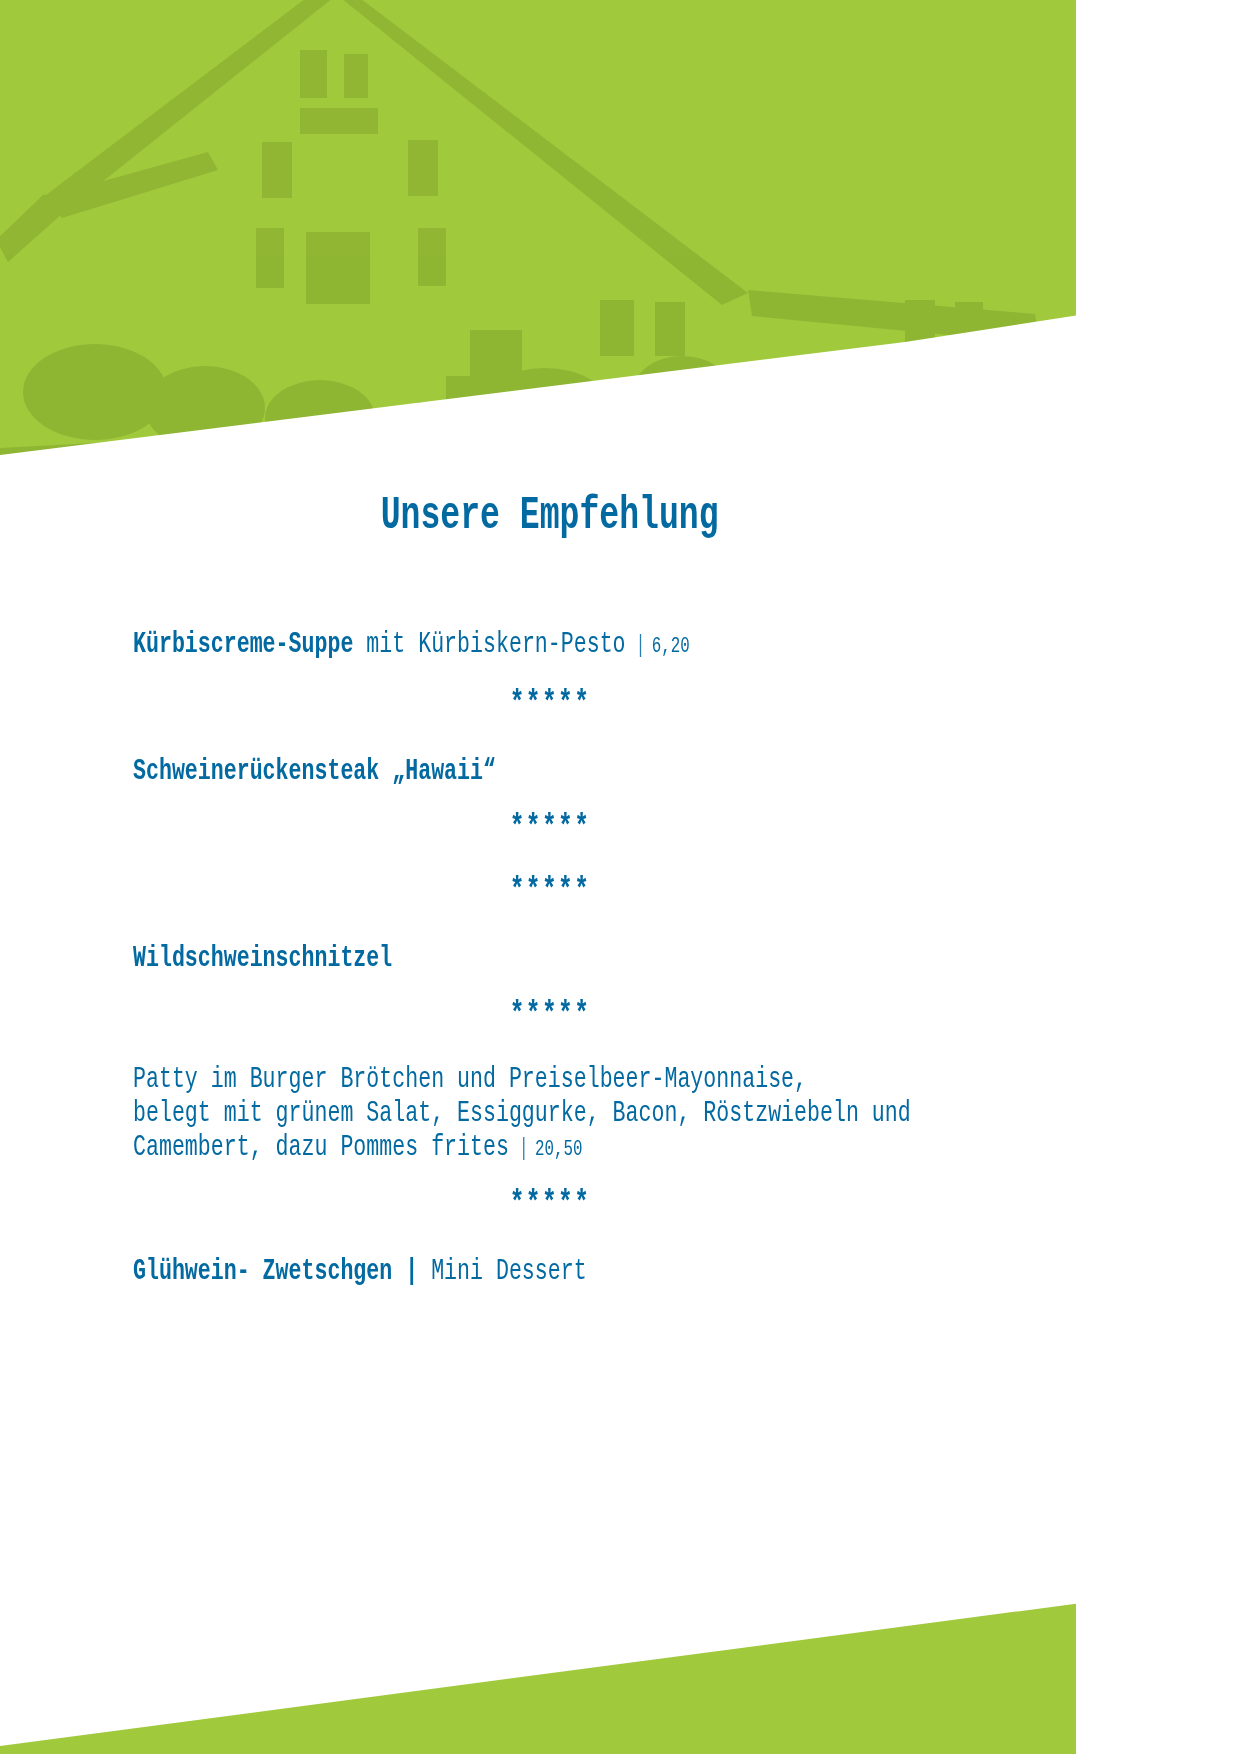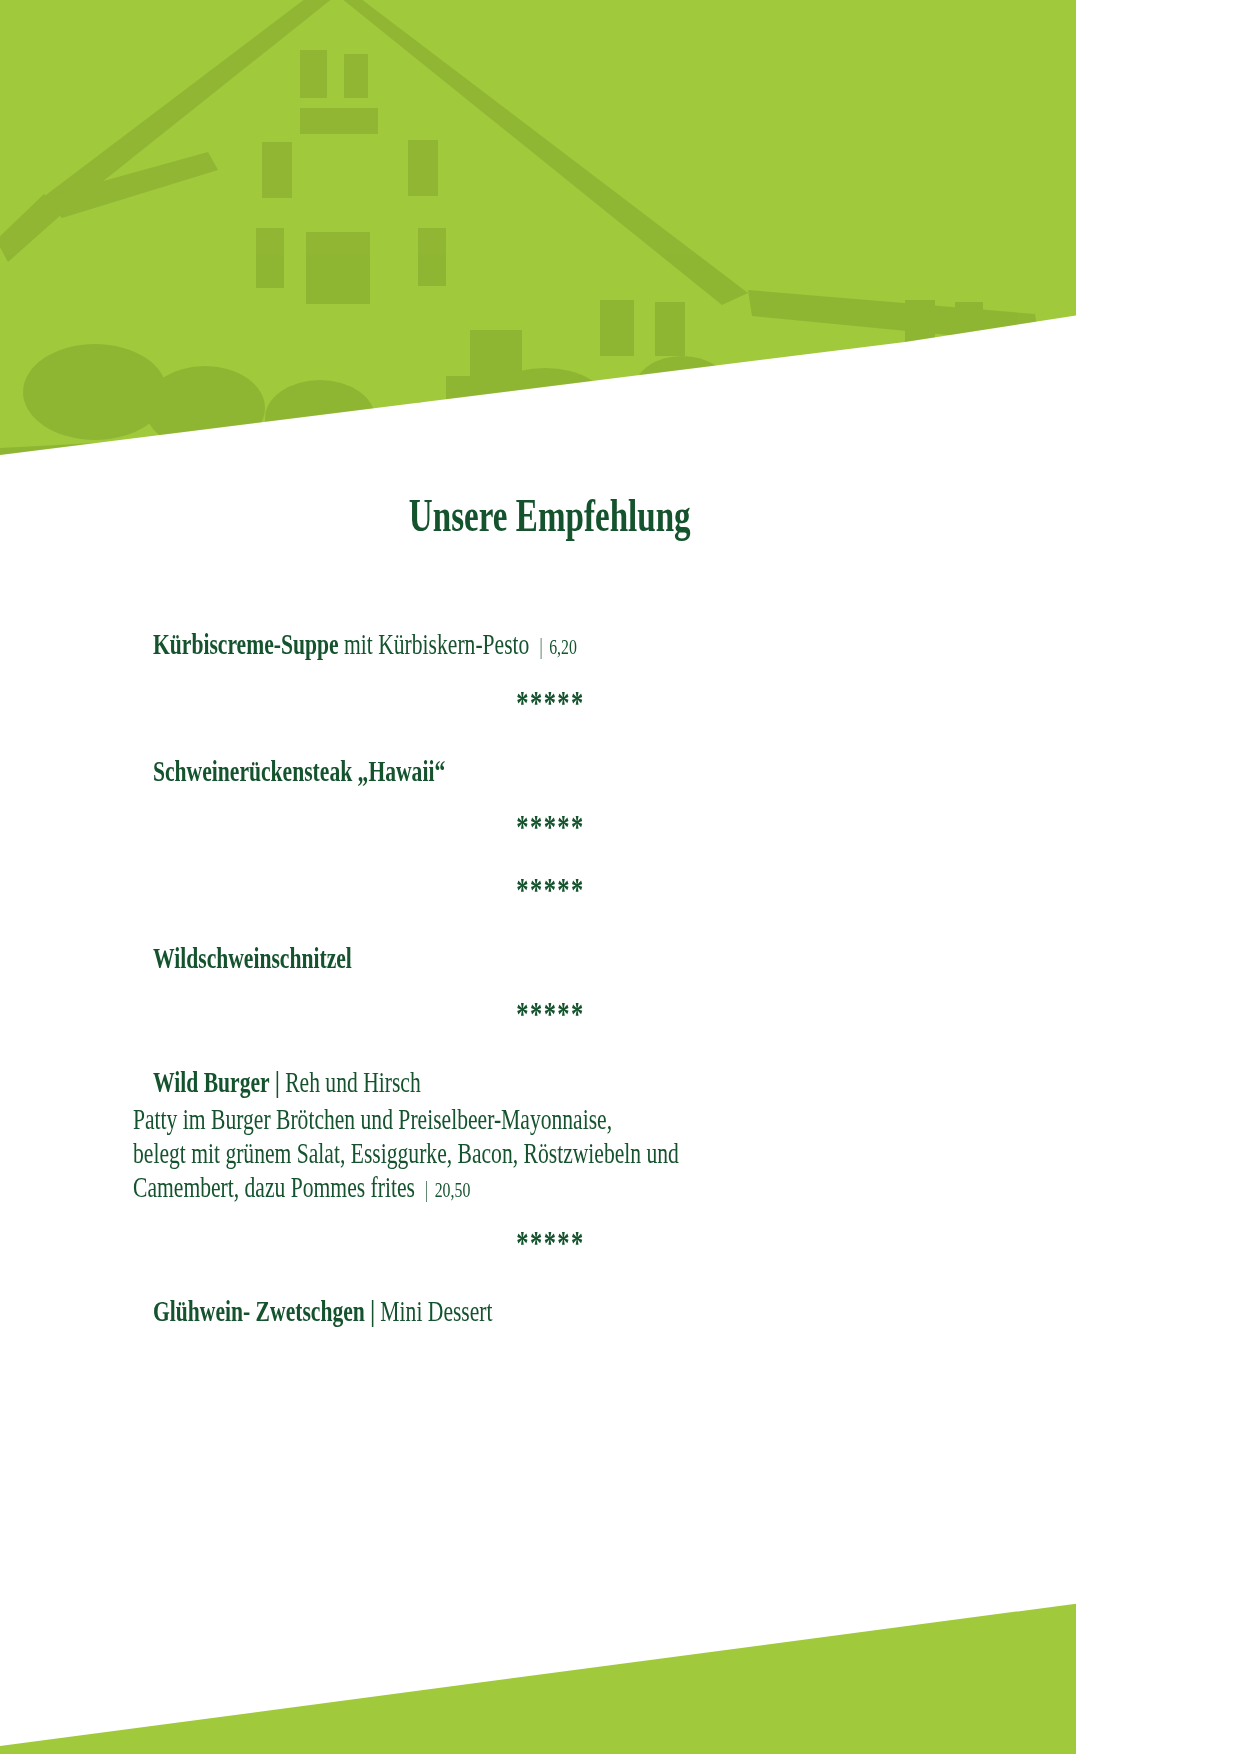--- a/index.html
+++ b/index.html
@@ -1,37 +1,37 @@
 <!DOCTYPE html>
 <html><head>
 <meta charset="utf-8">
 <style>
   html,body{margin:0;padding:0;background:#ffffff;}
   .page{
     position:relative;
     width:1076px;height:1754px;
     overflow:hidden;
-    font-family:Liberation Serif, serif;
-    color:#14532d;
+    font-family:Liberation Mono, monospace;
+    color:#0369a1;
     background:#ffffff;
   }
   .banner-top{position:absolute;top:0;left:0;width:1240px;height:470px;}
   .banner-bottom{position:absolute;bottom:0;left:0;width:1240px;height:180px;}
   .logo{position:absolute;top:78px;left:1111px;width:32px;height:74px;}
 
   .content{position:absolute;left:133px;top:492px;width:834px;}
   .page-title{
     margin:0 0 84px 0;
     font-size:46px;line-height:48px;font-weight:bold;
     text-align:center;white-space:nowrap;
   }
   .line{white-space:nowrap;}
   .squeeze{display:inline-block;white-space:nowrap;transform:scaleX(0.72);transform-origin:0 50%;}
   .squeeze.c{transform-origin:50% 50%;}
-  .title-line{font-size:30px;line-height:40px;font-weight:bold;margin-left:20px;}
+  .title-line{font-size:30px;line-height:40px;font-weight:bold;}
   .title-line .note{font-weight:normal;}
   .title-line .pipe-note{font-weight:normal;}
   .desc-line{font-size:30px;line-height:34px;font-weight:normal;}
   .price{font-size:22px;font-weight:normal;margin-left:14px;}
   .price .pipe{display:inline-block;margin-right:9px;opacity:.85;transform:scaleY(1.05);}
   .stars-sep{
     text-align:center;font-size:34px;line-height:30px;font-weight:bold;
     margin:21px 0 33px 0;letter-spacing:2px;
   }
 </style>
@@ -97,21 +97,20 @@
         <div class="menu-item">
           <div class="line title-line"><span class="squeeze"><b>Schweinerückensteak „Hawaii“</b></span></div>
         </div>
         <div class="stars-sep"><span class="squeeze c">*****</span></div>
         <div class="stars-sep"><span class="squeeze c">*****</span></div>
         <div class="menu-item">
           <div class="line title-line"><span class="squeeze"><b>Wildschweinschnitzel</b></span></div>
         </div>
         <div class="stars-sep"><span class="squeeze c">*****</span></div>
         <div class="menu-item">
-          <div class="line title-line"><span class="squeeze"><b>Wild Burger</b> | <span class="pipe-note">Reh und Hirsch</span></span></div>
           <div class="line desc-line"><span class="squeeze"><span>Patty im Burger Brötchen und Preiselbeer-Mayonnaise,</span></span></div>
           <div class="line desc-line"><span class="squeeze"><span>belegt mit grünem Salat, Essiggurke, Bacon, Röstzwiebeln und</span></span></div>
           <div class="line desc-line"><span class="squeeze"><span>Camembert, dazu Pommes frites</span><span class="price"><span class="pipe">|</span><span>20,50</span></span></span></div>
         </div>
         <div class="stars-sep"><span class="squeeze c">*****</span></div>
         <div class="menu-item">
           <div class="line title-line"><span class="squeeze"><b>Glühwein- Zwetschgen</b> | <span class="pipe-note">Mini Dessert</span></span></div>
         </div>
       </div>
   </div>

